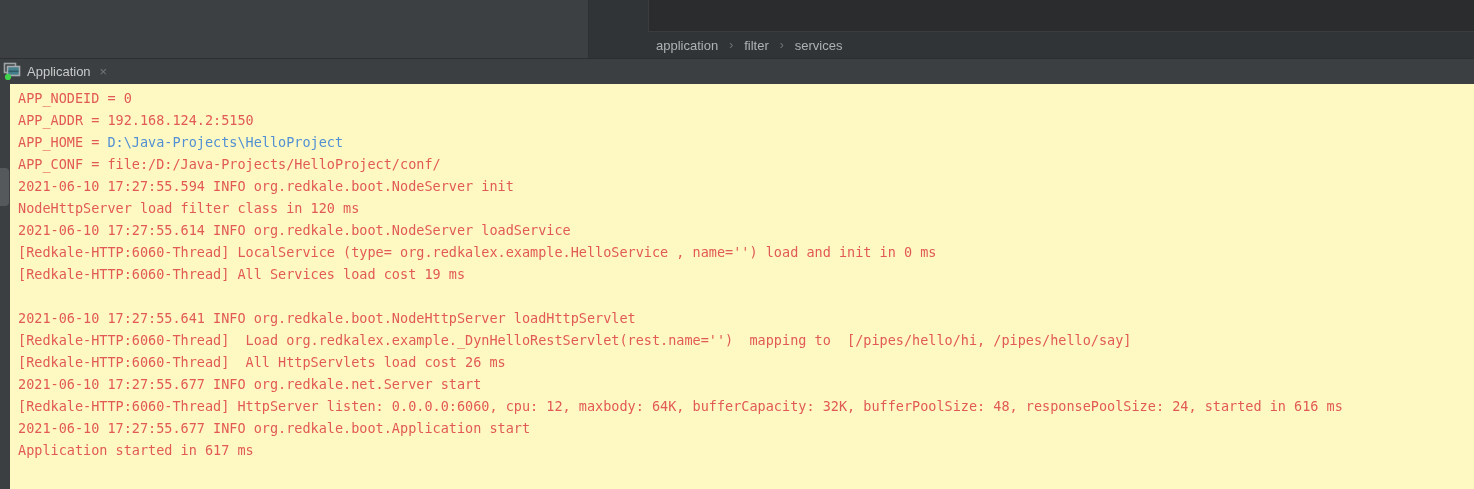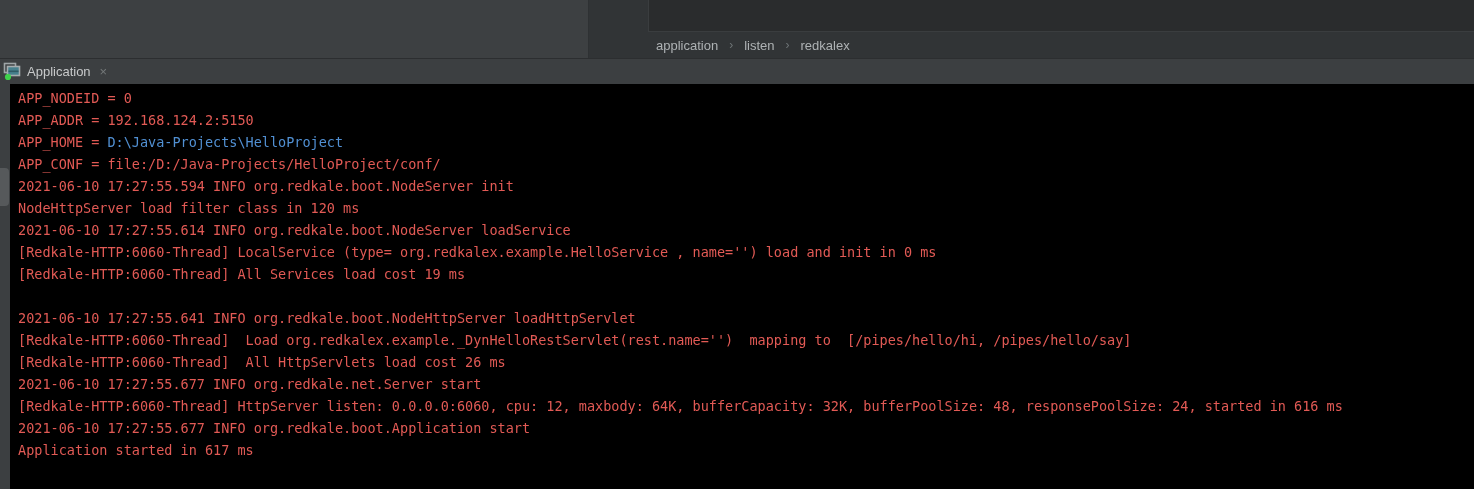--- a/index.html
+++ b/index.html
@@ -22,21 +22,21 @@
   .tabbar { position: absolute; left: 0; top: 58px; width: 1474px; height: 26px;
     background: #3c3f41; border-top: 1px solid #2c2e30; display: flex; align-items: center; }
   .tab { display: flex; align-items: center; height: 100%; padding: 0 8px 0 3px; gap: 5px; }
   .tab-label { font-size: 13px; color: #c8cacb; }
   .tab-close { font-size: 13px; color: #747879; margin-left: 4px; line-height: 1; }
   .tab-underline { position: absolute; left: 2px; top: 84px; width: 108px; height: 5px;
     background: #5b5f61; }
 
   
   .console { position: absolute; left: 0; top: 84px; width: 1474px; height: 405px;
-    background: #000000; }
+    background: #fef9c3; }
   .gutter { position: absolute; left: 0; top: 0; width: 10px; height: 405px; background: #3c3f41; }
   .v-thumb { position: absolute; left: 0; top: 84px; width: 9px; height: 38px;
     background: #56595b; border-radius: 0 4px 4px 0; }
   .log { position: absolute; left: 18px; top: 3px;
     font-family: "DejaVu Sans Mono", "Liberation Mono", monospace;
     font-size: 13.5px; line-height: 22px; white-space: pre; color: #e25a55; }
   .log .line { height: 22px; }
   .seg-err { color: #e25a55; }
   .seg-link { color: #5190d3; cursor: pointer; }
 
@@ -47,23 +47,23 @@
 <body>
 
 <div class="stage">
 
   <div class="header">
     <div class="editor-block"></div>
     <div class="top-right-dark"></div>
     <div class="breadcrumb" id="breadcrumb">
         <span class="crumb">application</span>
         <span class="crumb-sep">›</span>
-        <span class="crumb">listen</span>
+        <span class="crumb">filter</span>
         <span class="crumb-sep">›</span>
-        <span class="crumb">redkalex</span>
+        <span class="crumb">services</span>
       </div>
   </div>
 
   <div class="tabbar">
     <div class="tab">
       <span class="run-icon">
         <svg width="19" height="19" viewBox="0 0 19 19">
           <rect x="1.5" y="1.5" width="11" height="9" fill="none" stroke="#9fa5a7" stroke-width="1.6"></rect>
           <rect x="4.5" y="4.5" width="12" height="9" fill="#47808d" stroke="#a6acae" stroke-width="1.6"></rect>
           <rect x="5.5" y="8.5" width="10" height="1.6" fill="#2f5a64"></rect>

